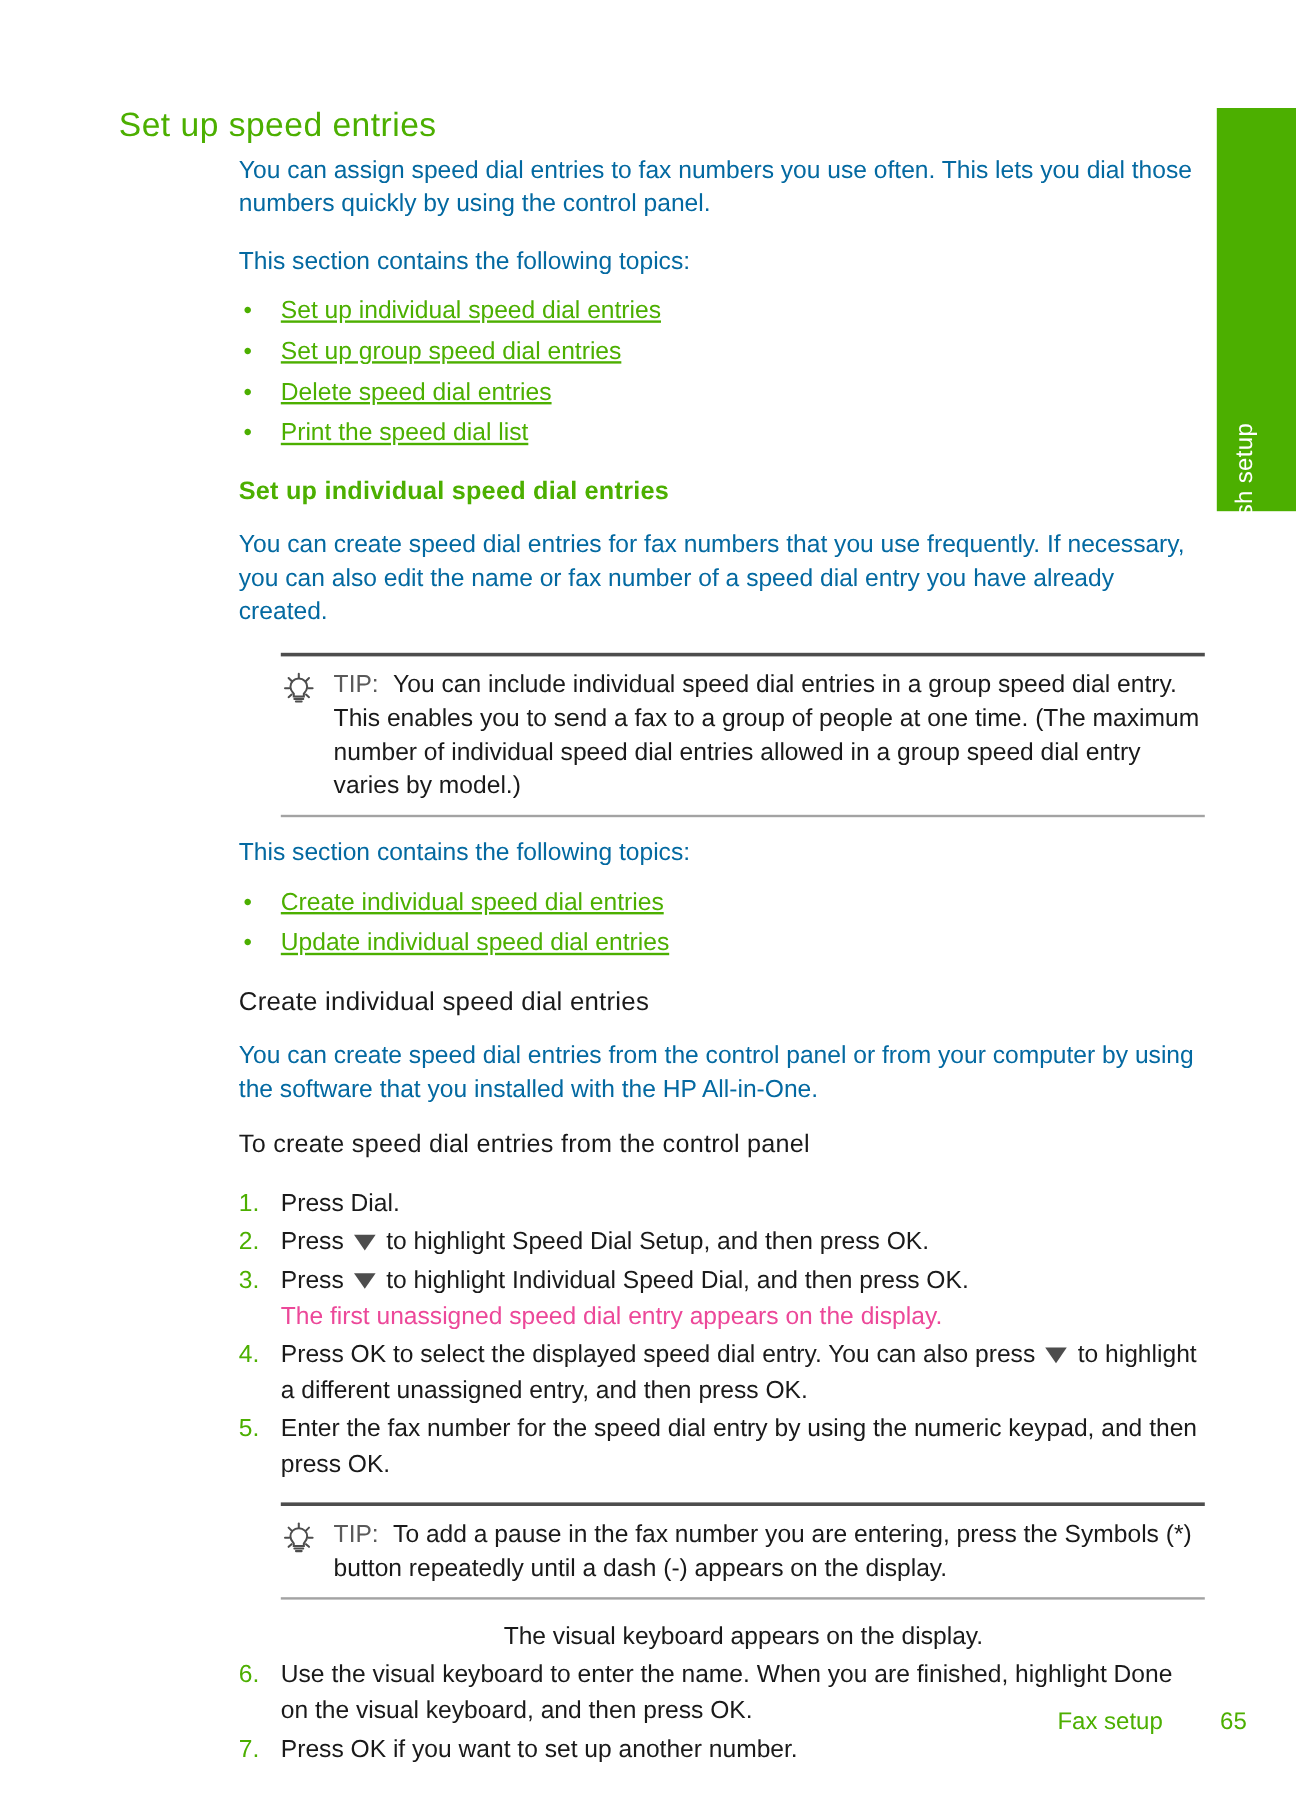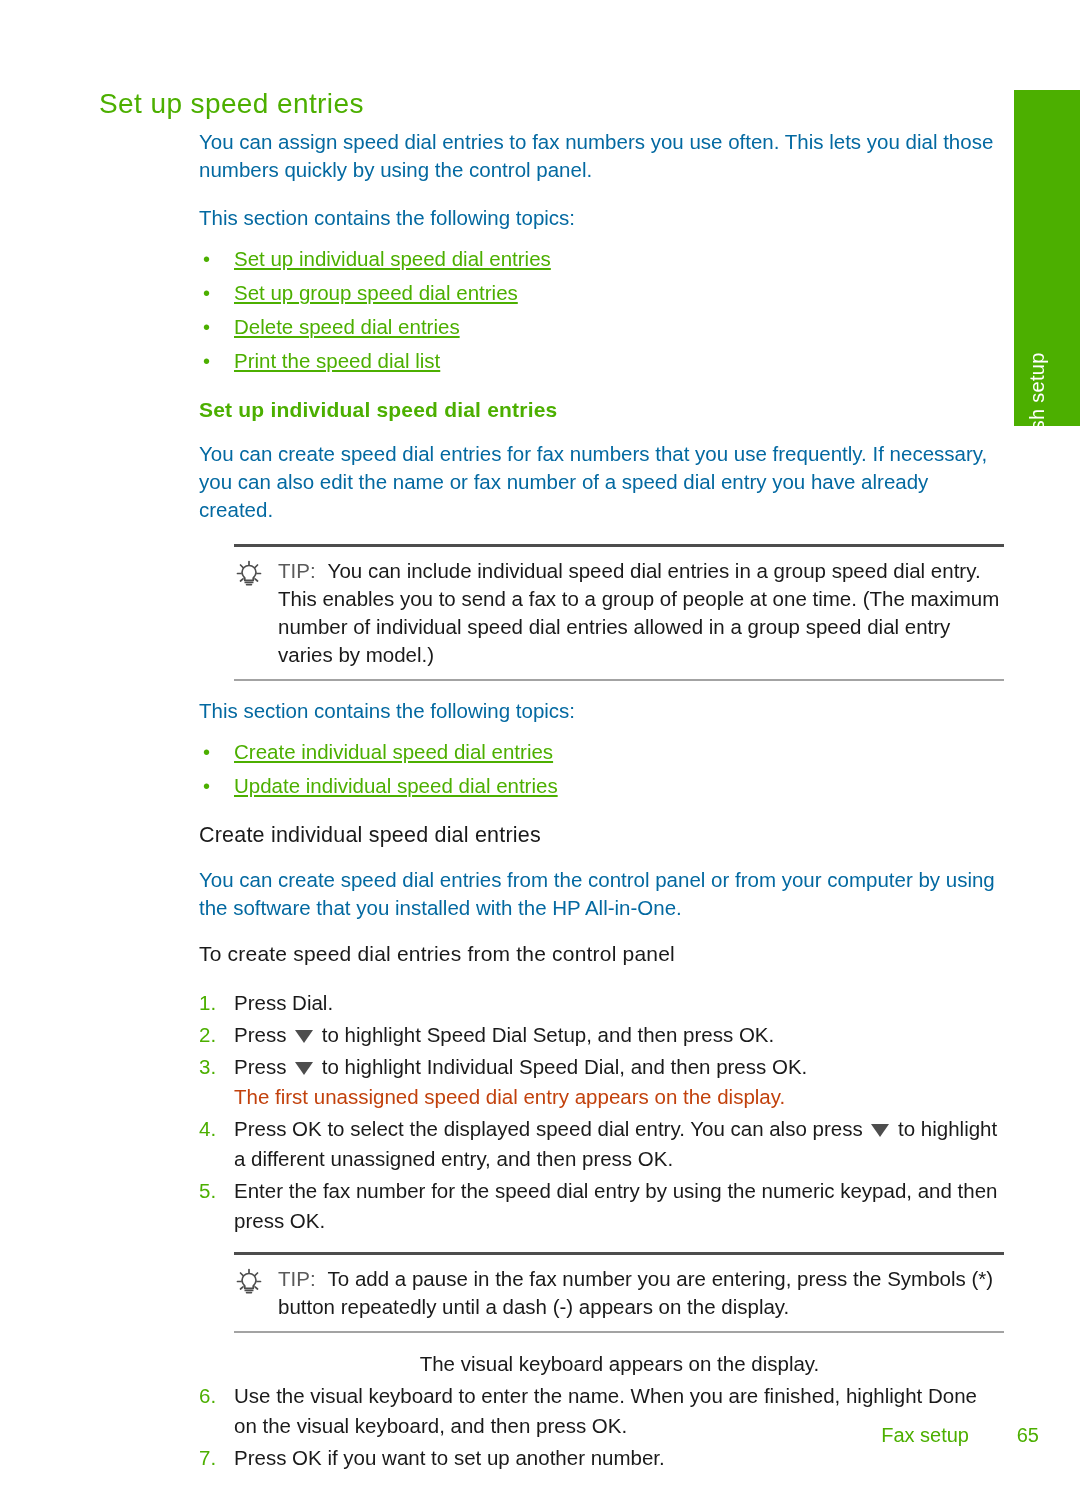--- a/index.html
+++ b/index.html
@@ -168,21 +168,21 @@
     left: 0;
     top: 0;
     color: #4caf00;
     font-size: 20.5px;
     line-height: 30px;
   }
   .substep {
     display: block;
     font-size: 20.5px;
     line-height: 30px;
-    color: #c2410c;
+    color: #ec4899;
   }
   li.plain-note {
     padding-left: 35px;
     font-size: 20.5px;
     line-height: 30px;
     color: #1a1a1a;
     list-style: none;
     margin-bottom: 2px;
     text-align: center;
   }

